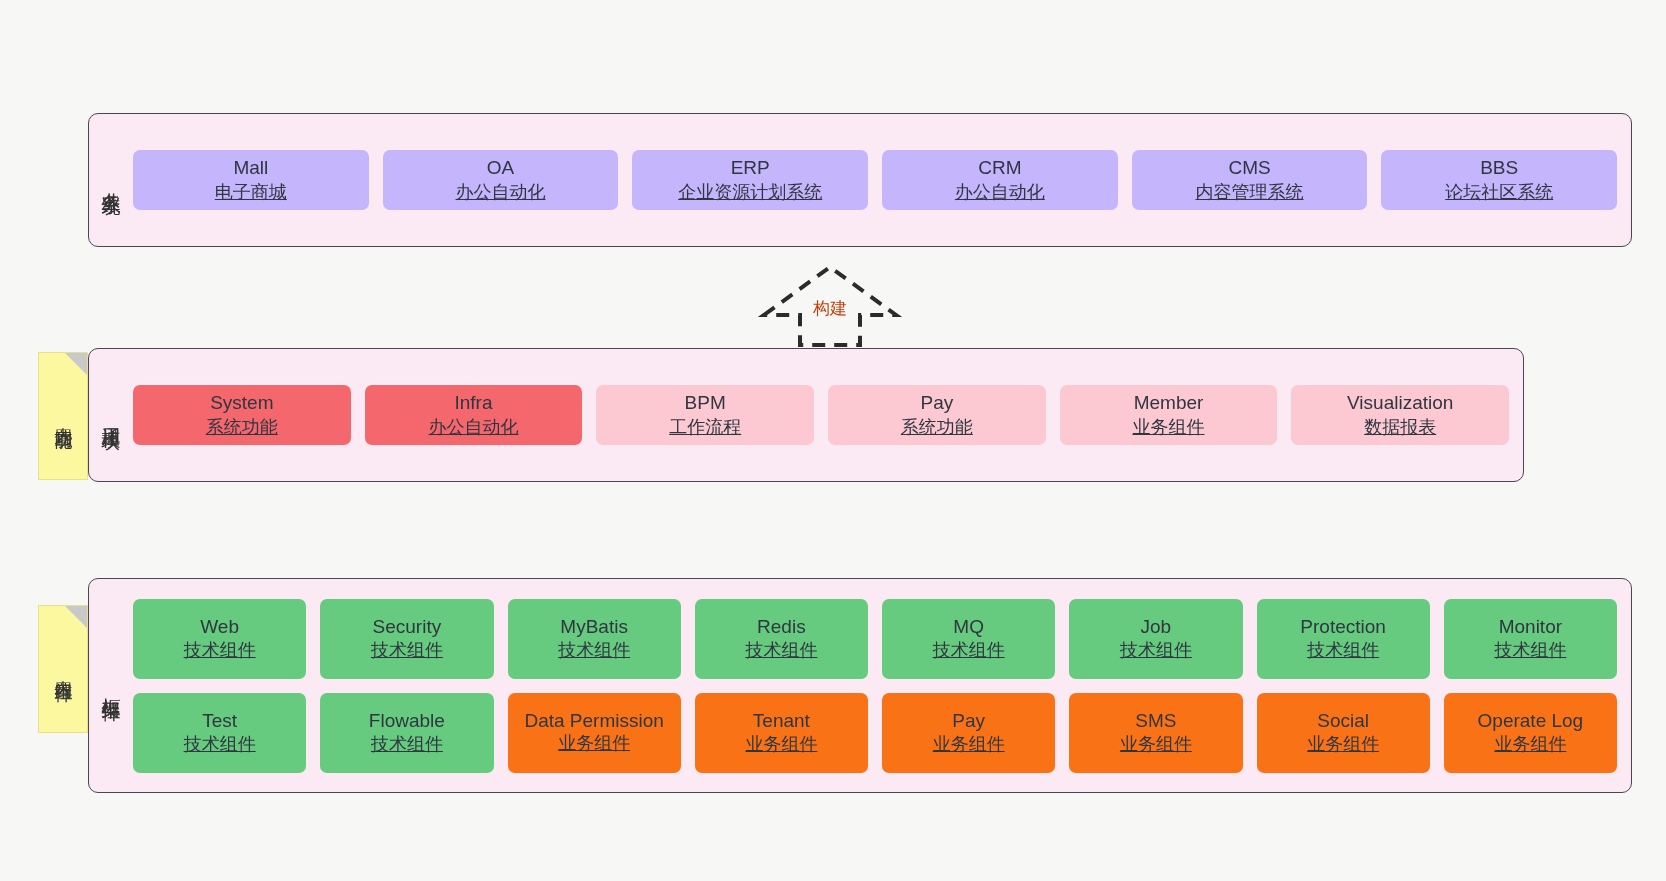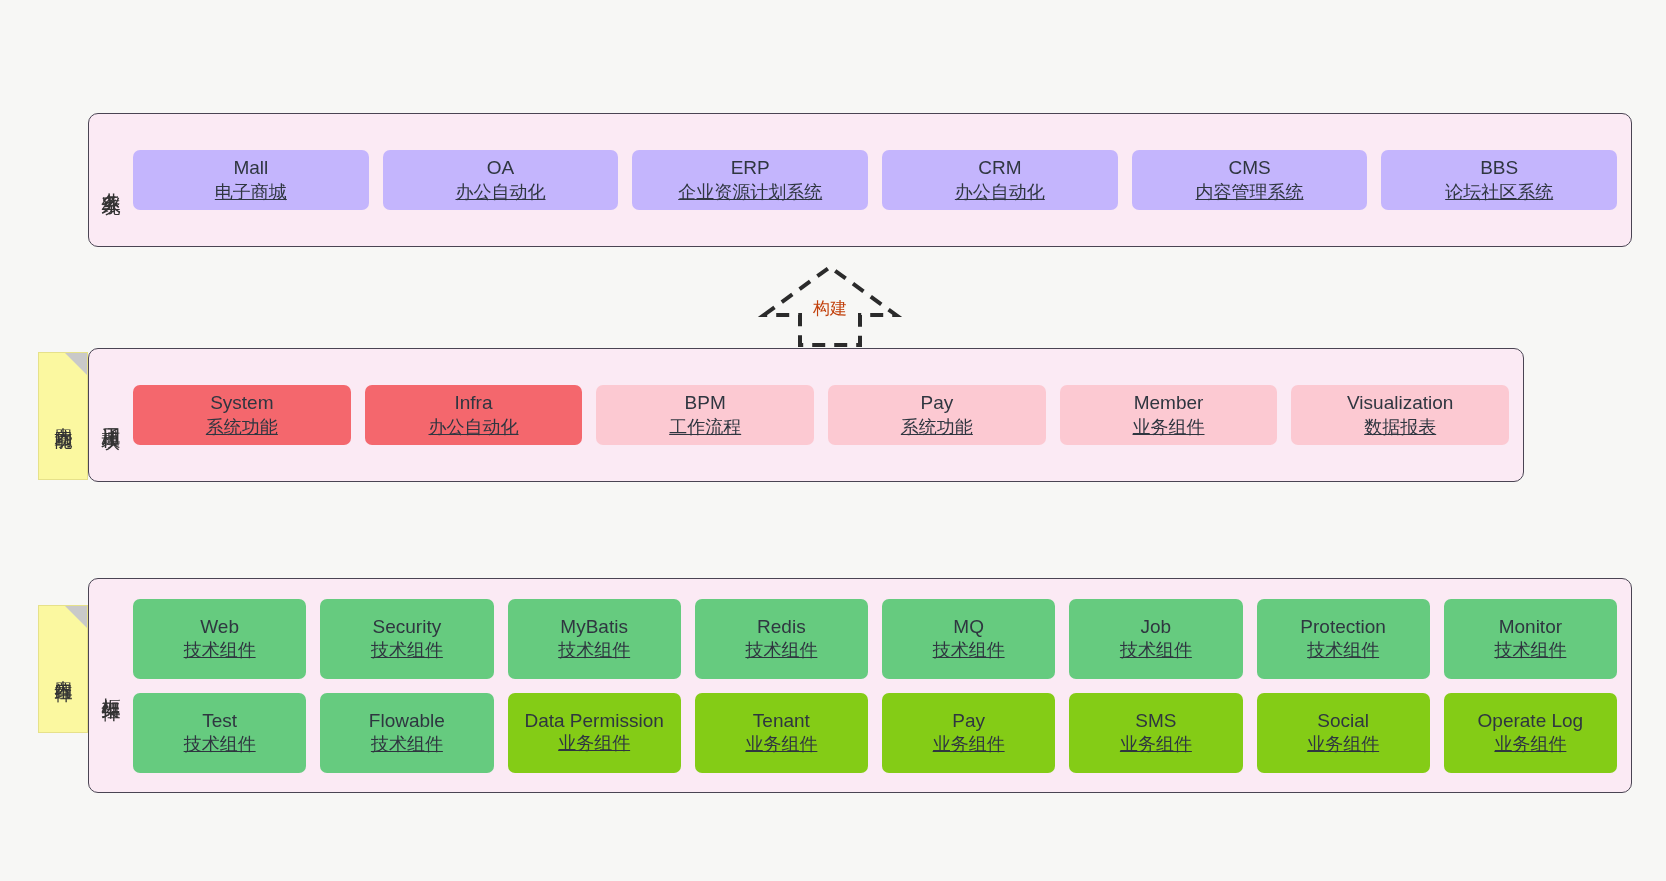--- a/index.html
+++ b/index.html
@@ -68,21 +68,21 @@
     user-select: none;
   }
   .card .t1 { font-size: 19px; color: #2f3640; }
   .card .t2 { font-size: 18px; color: #2f3640; text-decoration: underline; }
 
   
   .c-blue        { background: #c4b5fd; }
   .c-red         { background: #f4676d; }
   .c-pink        { background: #fcc9d2; justify-content: flex-end; }
   .c-green       { background: #66cb7f; align-items: center; }
-  .c-lightgreen  { background: #84cc16; }
+  .c-lightgreen  { background: #f97316; }
 
   
   .note {
     position: absolute;
     background: #fbf8a0;
     border: 1px solid #e6e18a;
     display: flex;
     align-items: center;
     justify-content: center;
     font-size: 18px;

